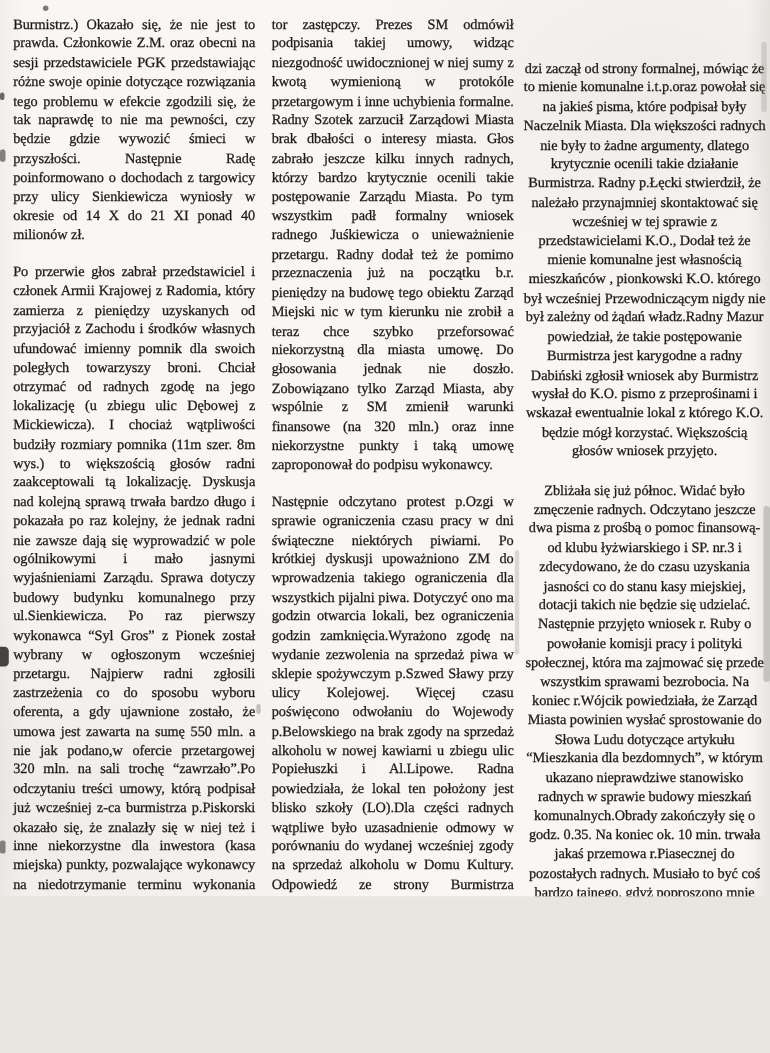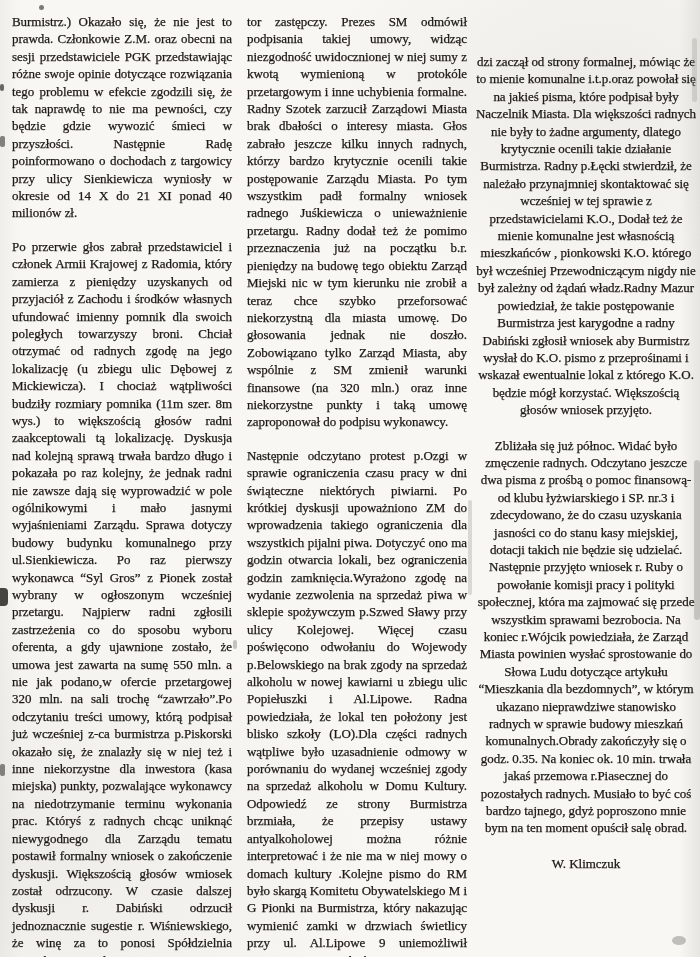--- a/index.html
+++ b/index.html
@@ -3,21 +3,21 @@
 <meta charset="utf-8">
 <style>
   html, body {
     margin: 0;
     padding: 0;
     background: #e8e6e1;
   }
   .page {
     position: relative;
     width: 700px;
-    height: 957px;
+    height: 815px;
     margin: 0 auto;
     overflow: hidden;
     background:
       radial-gradient(ellipse 420px 300px at 85% 10%, rgba(190,188,182,0.18), rgba(0,0,0,0) 70%),
       radial-gradient(ellipse 500px 380px at 5% 90%, rgba(180,178,172,0.15), rgba(0,0,0,0) 70%),
       linear-gradient(90deg, rgba(160,158,152,0.10) 0%, rgba(0,0,0,0) 3%, rgba(0,0,0,0) 97%, rgba(150,148,142,0.18) 100%),
       #f8f7f3;
     font-family: "Liberation Serif", "DejaVu Serif", serif;
     color: #1d1a16;
   }

